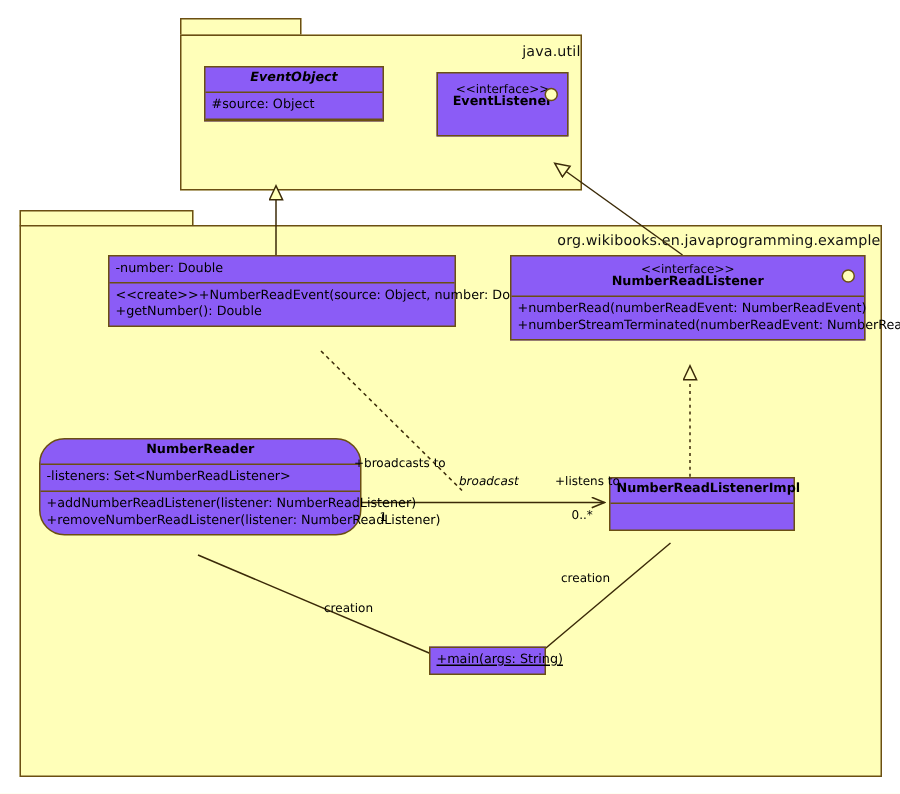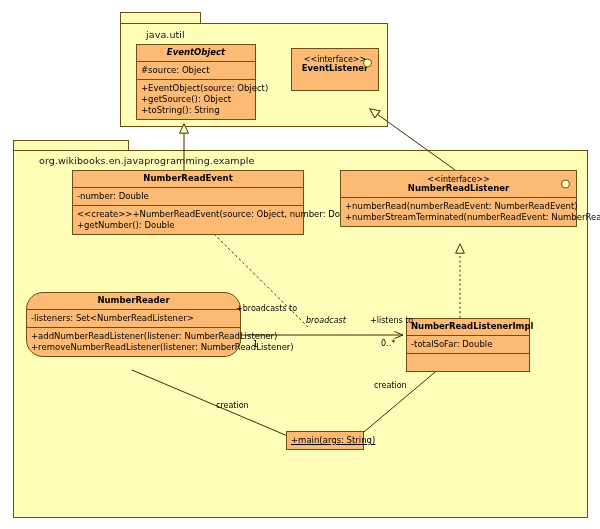--- a/index.html
+++ b/index.html
@@ -32,31 +32,30 @@
   }
   .pkg-body {
     position: absolute;
     background: #ffffb9;
     border: 1.4px solid #6b4f13;
     box-sizing: border-box;
   }
   .pkg-label {
     position: absolute;
     width: 100%;
-    text-align: left;
+    text-align: right;
     font-size: 9.5px;
     color: #111;
     letter-spacing: 0.1px;
-    margin-left: 25px;
   }
 
   
   .cls {
     position: absolute;
-    background: #fdba74;
+    background: #8b5cf6;
     border: 1.2px solid #6b4f13;
     box-sizing: border-box;
     font-size: 8.5px;
     color: #000;
   }
   .cls .hdr {
     text-align: center;
     font-weight: bold;
     padding: 3px 4px 3px 4px;
     border-bottom: 1.2px solid #6b4f13;
@@ -159,37 +158,31 @@
     <g>
       <path d="M358,437 L447,362" stroke="#3b2a08" stroke-width="1" fill="none"></path>
     </g>
   </svg>
 
   <div class="cls" style="left:136px; top:44px; width:120px;">
     <div class="hdr abstract">EventObject</div>
     <div class="sect">
       <div>#source: Object</div>
     </div>
-    <div class="sect last">
-      <div>+EventObject(source: Object)</div>
-      <div>+getSource(): Object</div>
-      <div>+toString(): String</div>
-    </div>
   </div>
 
   <div class="cls" style="left:291px; top:48px; width:88px; height:43px;">
     <div class="hdr nobord" style="padding-top:6px;">
       <span class="stereo">&lt;&lt;interface&gt;&gt;</span>
       <span>EventListener</span>
       <span class="iface-circle"></span>
     </div>
   </div>
 
   <div class="cls" style="left:72px; top:170px; width:232px;">
-    <div class="hdr">NumberReadEvent</div>
     <div class="sect">
       <div>-number: Double</div>
     </div>
     <div class="sect last">
       <div>&lt;&lt;create&gt;&gt;+NumberReadEvent(source: Object, number: Double)</div>
       <div>+getNumber(): Double</div>
     </div>
   </div>
 
   <div class="cls" style="left:340px; top:170px; width:237px;">
@@ -210,23 +203,20 @@
       <div>-listeners: Set&lt;NumberReadListener&gt;</div>
     </div>
     <div class="sect last">
       <div>+addNumberReadListener(listener: NumberReadListener)</div>
       <div>+removeNumberReadListener(listener: NumberReadListener)</div>
     </div>
   </div>
 
   <div class="cls" style="left:406px; top:318px; width:124px;">
     <div class="hdr">NumberReadListenerImpl</div>
-    <div class="sect">
-      <div>-totalSoFar: Double</div>
-    </div>
     <div class="sect last empty"></div>
   </div>
 
   <div class="cls" style="left:286px; top:431px; width:78px;">
     <div class="sect last" style="text-align:center;">
       <div class="underline">+main(args: String)</div>
     </div>
   </div>
 
   <div class="edge-label" style="left:236px; top:304px;">+broadcasts to</div>

